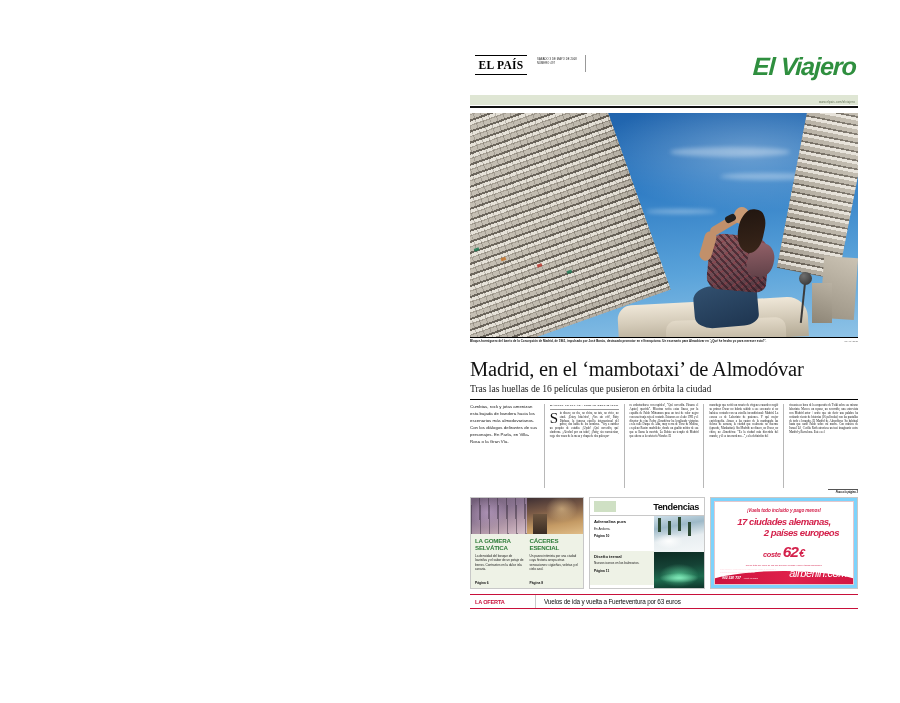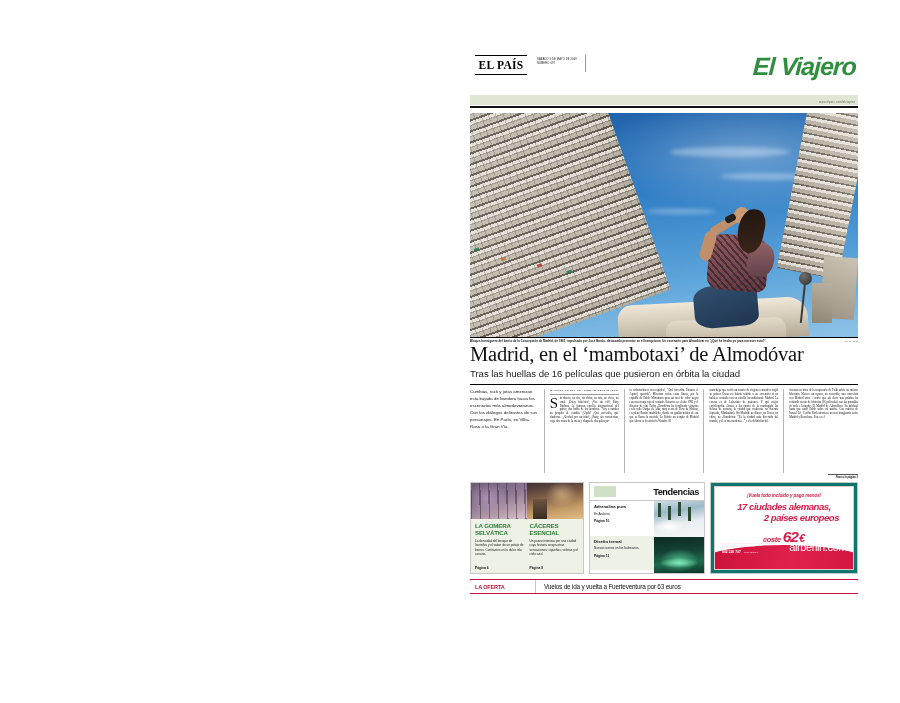--- a/index.html
+++ b/index.html
@@ -254,25 +254,25 @@
   .caption .credit{
     font-weight:normal;font-size:2.2px;color:#555;white-space:nowrap;
   }
 
   
   .headline{
     font-family:"Liberation Serif", serif;
     font-size:20.5px;
     line-height:1.08;
     color:#111;
-    margin-top:0;
+    margin-top:15px;
     letter-spacing:-0.2px;
   }
   .subhead{
-    font-family:Liberation Sans, sans-serif;
+    font-family:Liberation Serif, serif;
     font-size:9.6px;
     color:#222;
     margin-top:3px;
     letter-spacing:-0.05px;
   }
   .hrule{
     border-top:0.6px solid #000;
     margin-top:5px;
   }
 
@@ -435,21 +435,21 @@
     position:relative;
   }
   .ti-spa::after{
     content:"";position:absolute;left:10%;bottom:16%;width:80%;height:26%;
     background:radial-gradient(ellipse at center, rgba(150,255,205,.75), rgba(150,255,205,0) 70%);
   }
 
   .promo-right{
     flex:1;
     border:0.5px solid #c8c8c8;
-    background:#0f766e;
+    background:#7dd3fc;
     position:relative;
     overflow:hidden;
     padding:21px;
   }
   .ad-inner{
     position:absolute;inset:3px;
     background:#ffffff;
     border:0.5px solid #e4c7cd;
     overflow:hidden;
   }
@@ -473,21 +473,21 @@
     margin-top:4px;color:#d4214b;font-style:italic;font-weight:bold;
   }
   .ad-desde{font-size:7.4px;letter-spacing:-0.3px;}
   .ad-num{font-size:15.5px;letter-spacing:-1px;margin-left:2px;}
   .ad-eur{font-size:11px;margin-left:1px;}
   .ad-fine{
     font-size:2.3px;color:#d4214b;text-align:center;margin-top:3px;
     line-height:1.45;padding:0 14px;
   }
   .ad-bottom{
-    position:absolute;left:0;right:0;bottom:11px;height:34px;
+    position:absolute;left:0;right:0;bottom:0;height:34px;font-style:italic;
   }
   .ad-legal{
     position:absolute;left:5px;bottom:10px;
     font-size:2.1px;color:#ffd9e0;line-height:1.5;width:58px;
   }
   .ad-phone{
     position:absolute;left:5px;bottom:4px;
     font-size:3.4px;color:#ffffff;font-weight:bold;
   }
   .ad-phone span{font-size:2.1px;font-weight:normal;color:#ffd9e0;margin-left:2px;}

